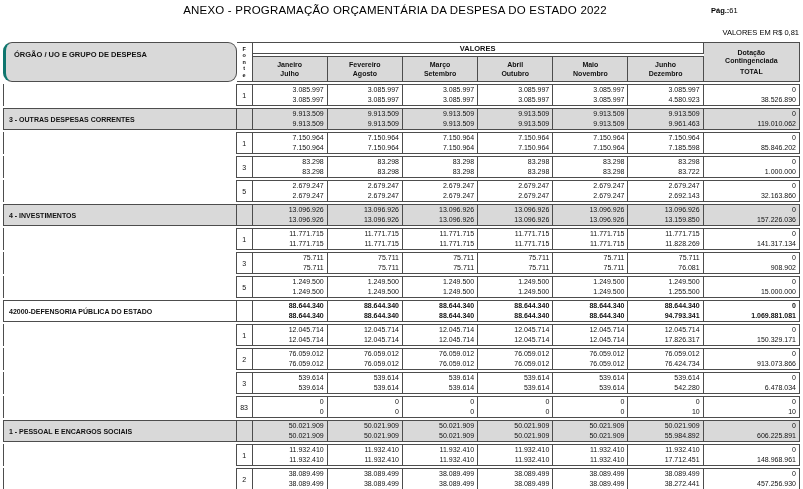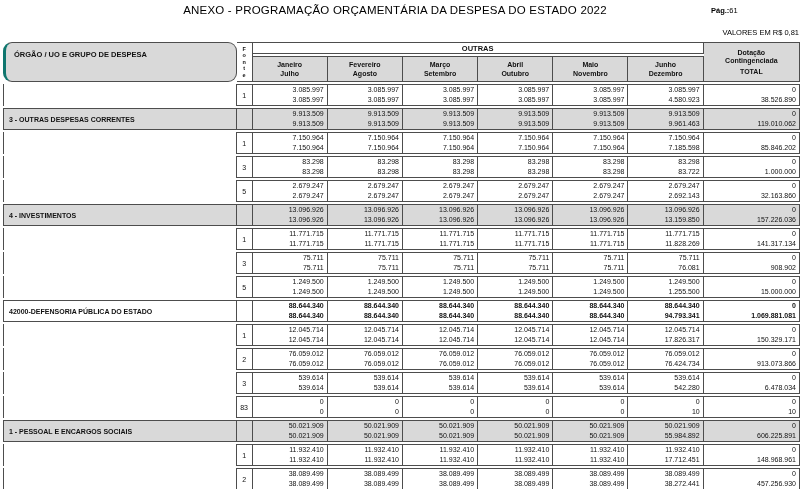--- a/index.html
+++ b/index.html
@@ -78,21 +78,21 @@
   <thead>
     <tr>
       <th class="org-h" rowspan="2">ÓRGÃO / UO E GRUPO DE DESPESA</th>
       <th class="fonte-h" rowspan="2" id="fonte-h">
           <div>F</div>
           <div>o</div>
           <div>n</div>
           <div>t</div>
           <div>e</div>
         </th>
-      <th class="quotas-h" colspan="6">OUTRAS</th>
+      <th class="quotas-h" colspan="6">VALORES</th>
       <th class="total-h" rowspan="2" id="total-h">
           <div>Dotação</div>
           <div>Contingenciada</div>
           <div class="total-line">TOTAL</div>
         </th>
     </tr>
     <tr id="month-row">
         <th class="month-h">
           <div>Janeiro</div>
           <div>Julho</div>

